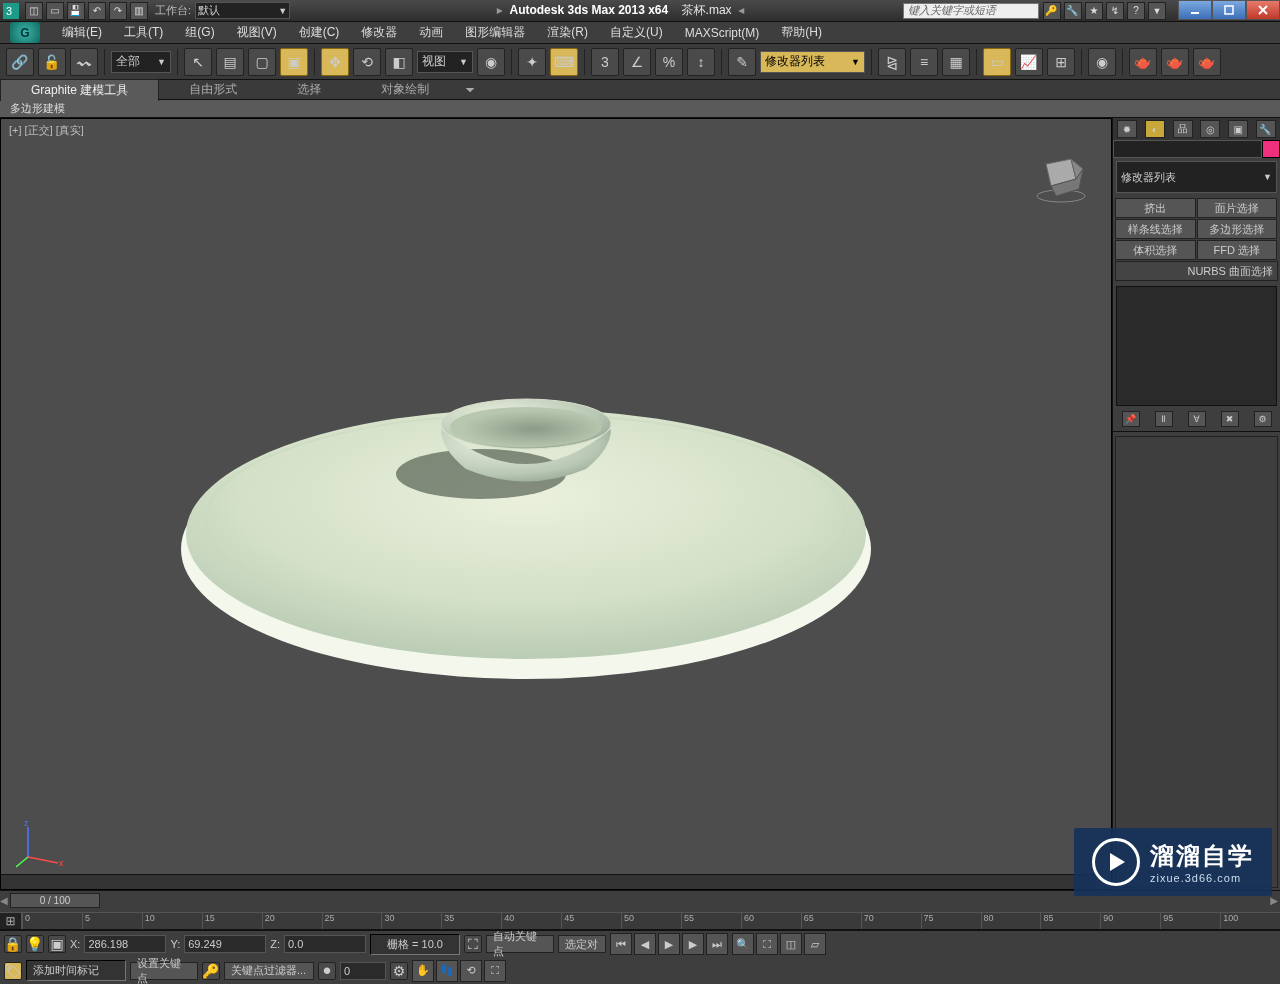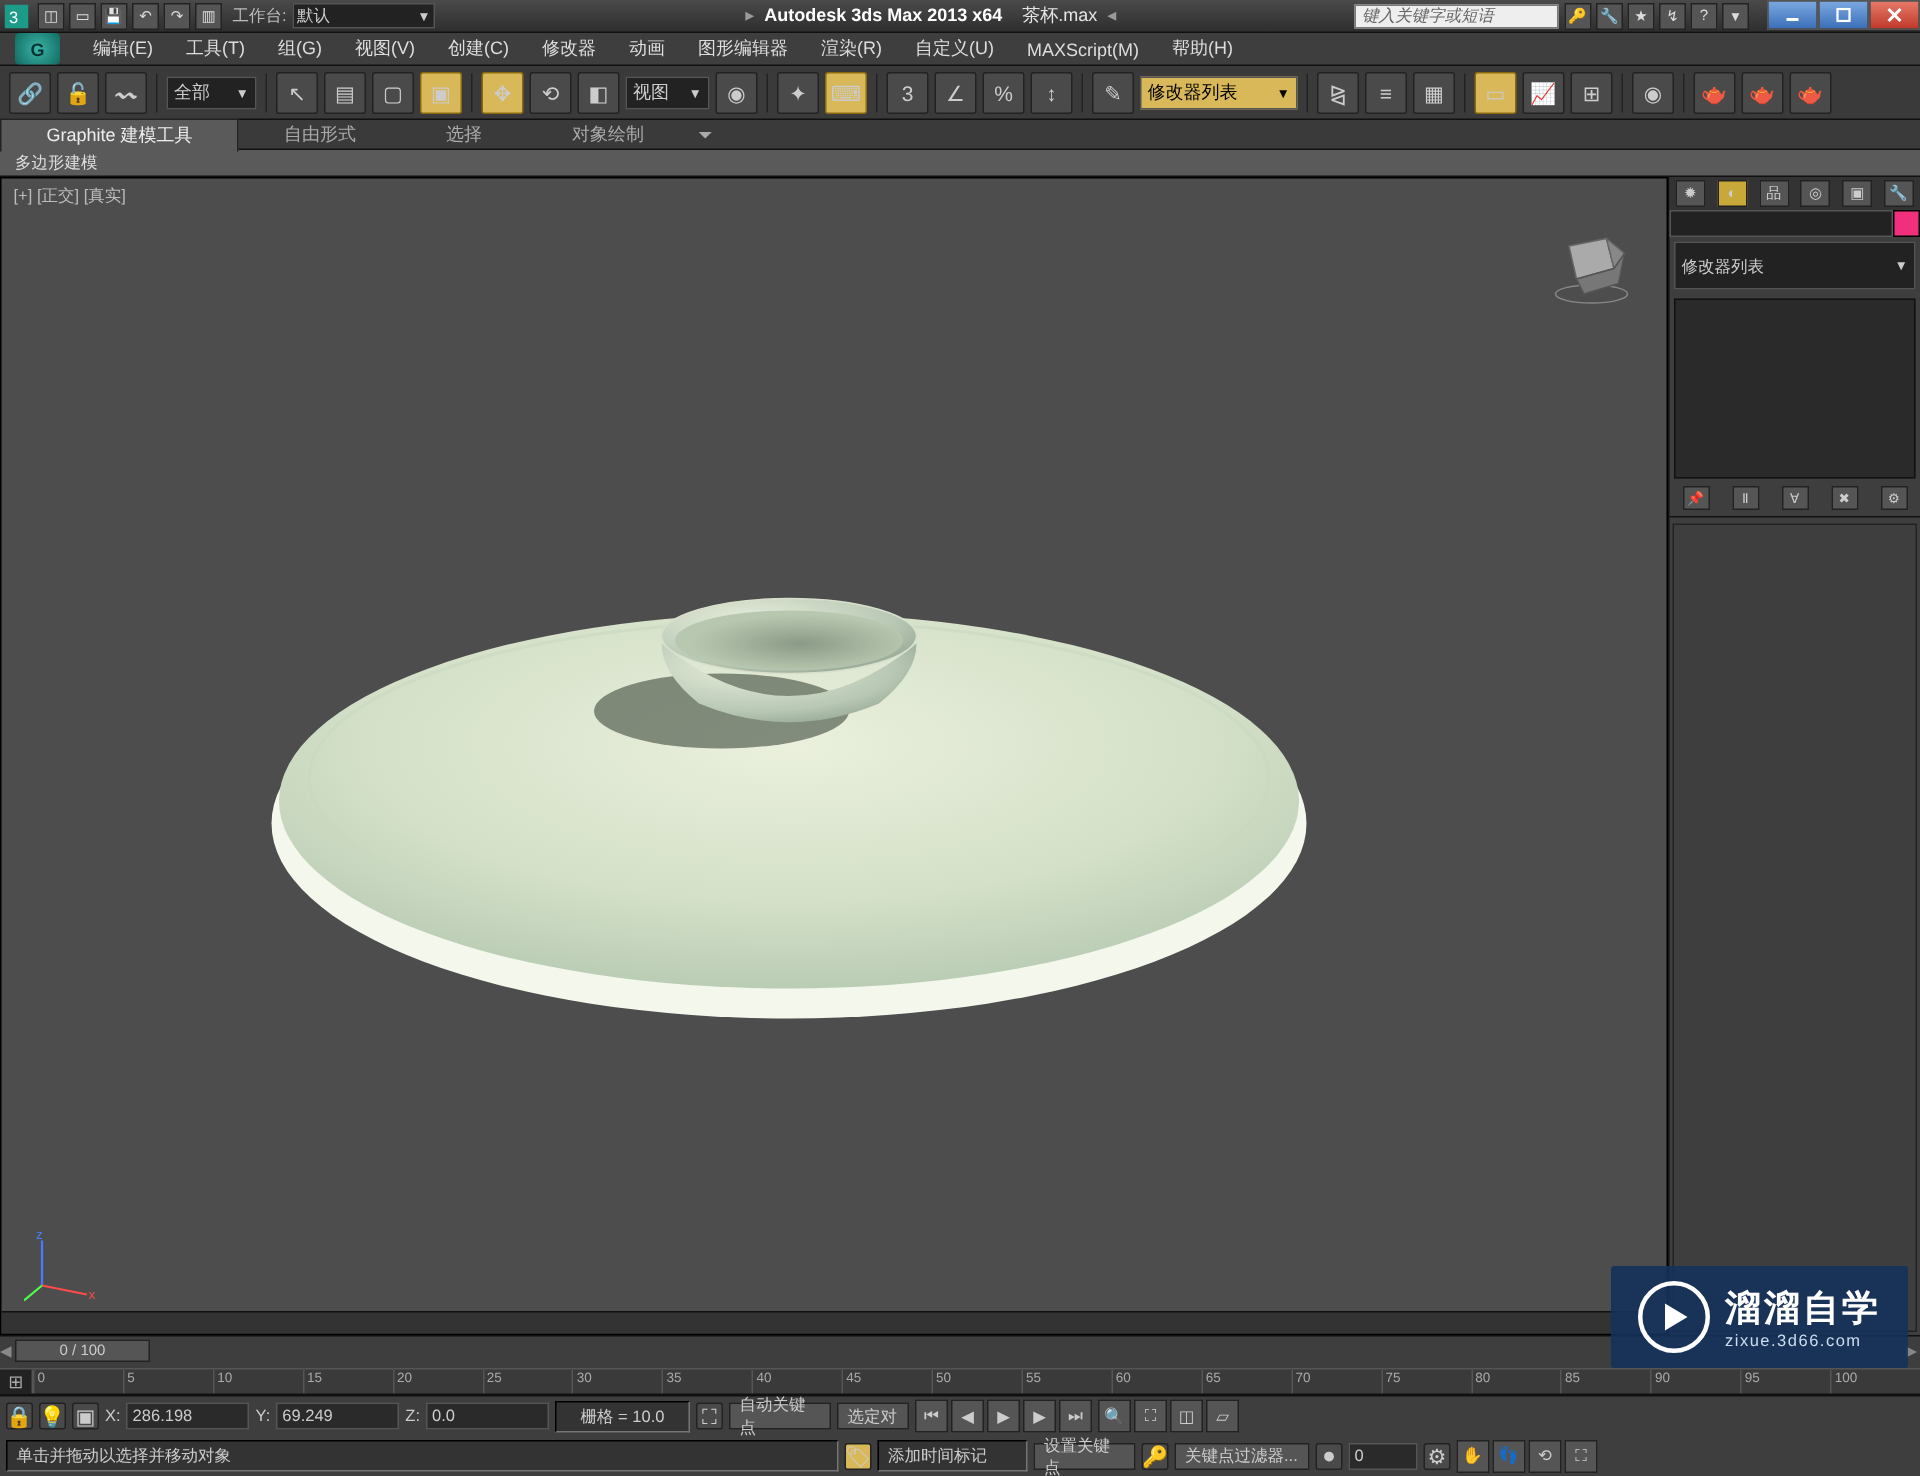--- a/index.html
+++ b/index.html
@@ -59,21 +59,21 @@
 .status-left { width:100px; display:flex; flex-direction:column; }
 .status-txt { flex:1; border:1px inset #222; background:#333; font-size:11px; padding:2px 6px; color:#ccc; overflow:hidden;}
 .status-prompt { background:#333; }
 .status-mid { flex:1; display:flex; flex-direction:column; }
 .status-row { flex:1; display:flex; align-items:center; gap:4px; padding:0 4px; }
 .coord-input { width:82px; height:18px; background:#2a2a2a; border:1px solid #555; color:#ccc; font-size:11px; padding:0 3px; display:flex; align-items:center;}
 .coord-label { font-size:11px; color:#ccc; }
 .stat-btn { height:18px; padding:0 6px; background:#555; border:1px solid #222; font-size:11px; display:flex; align-items:center; cursor:pointer;}
 .play-controls { display:flex; gap:2px; }
 .play-btn { width:22px; height:22px; background:#555; border:1px solid #222; display:flex; align-items:center; justify-content:center; font-size:11px; cursor:pointer;}
-.watermark { position:absolute; right:8px; bottom:72px; z-index:30; display:flex; align-items:center; gap:10px; background:rgba(20,50,90,.9); padding:10px 18px; border-radius:2px;margin-left:39px;}
+.watermark { position:absolute; right:8px; bottom:88px; z-index:30; display:flex; align-items:center; gap:10px; background:rgba(20,50,90,.9); padding:10px 18px; border-radius:2px;margin-left:39px;}
 .watermark .circ { width:48px; height:48px; border:3px solid #fff; border-radius:50%; display:flex; align-items:center; justify-content:center;}
 .watermark .txt { color:#fff; }
 .watermark .txt .big{ font-size:24px; font-weight:bold; letter-spacing:2px;}
 .watermark .txt .small{ font-size:11px; letter-spacing:1px; color:#cde;}
 .scrollbar-h { position:absolute; bottom:0; left:0; right:15px; height:15px; background:#333; border-top:1px solid #111;}
 .arrow{font-size:9px;}
 svg{display:block;}
 </style>
 </head>
 <body>
@@ -280,20 +280,29 @@
       <div class="cp-tab-icon">🔧</div>
     </div>
     <div class="cp-color">
       <div class="name"></div>
       <div class="swatch"></div>
     </div>
     <div class="cp-drop">
         <span>修改器列表</span>
         <span class="arrow">▼</span>
       </div>
+    <div class="mod-btns">
+      <div class="mod-btn">挤出</div>
+      <div class="mod-btn">面片选择</div>
+      <div class="mod-btn">样条线选择</div>
+      <div class="mod-btn">多边形选择</div>
+      <div class="mod-btn">体积选择</div>
+      <div class="mod-btn">FFD 选择</div>
+      <div class="mod-btn wide" style="justify-content:flex-end;padding-right:4px;background:#444">NURBS 曲面选择</div>
+    </div>
     <div class="mod-stack"></div>
     <div class="mod-toolbar">
       <div class="mod-tool">📌</div>
       <div class="mod-tool">Ⅱ</div>
       <div class="mod-tool">∀</div>
       <div class="mod-tool">✖</div>
       <div class="mod-tool">⚙</div>
     </div>
     <div style="height:1px;background:#111;margin:2px 0"></div>
     <div class="rollout-area"></div>
@@ -365,21 +374,20 @@
         <div class="play-btn">⏭</div>
       </div>
       <div class="play-controls">
         <div class="play-btn">🔍</div>
         <div class="play-btn">⛶</div>
         <div class="play-btn">◫</div>
         <div class="play-btn">▱</div>
       </div>
     </div>
     <div class="status-row">
-      <div class="status-txt status-prompt" style="flex:0 0 555px">单击并拖动以选择并移动对象</div>
       <div class="tool-btn" style="width:18px;height:18px;background:#d8b858">🏷</div>
       <div class="status-txt" style="flex:0 0 100px">添加时间标记</div>
       <div class="stat-btn" style="flex:0 0 68px">设置关键点</div>
       <div class="tool-btn" style="width:18px;height:18px">🔑</div>
       <div class="stat-btn" style="flex:0 0 90px">关键点过滤器...</div>
       <div class="tool-btn" style="width:18px;height:18px">⏺</div>
       <div class="coord-input" style="width:46px">
           <span>0</span>
         </div>
       <div class="tool-btn" style="width:18px;height:18px">⚙</div>

